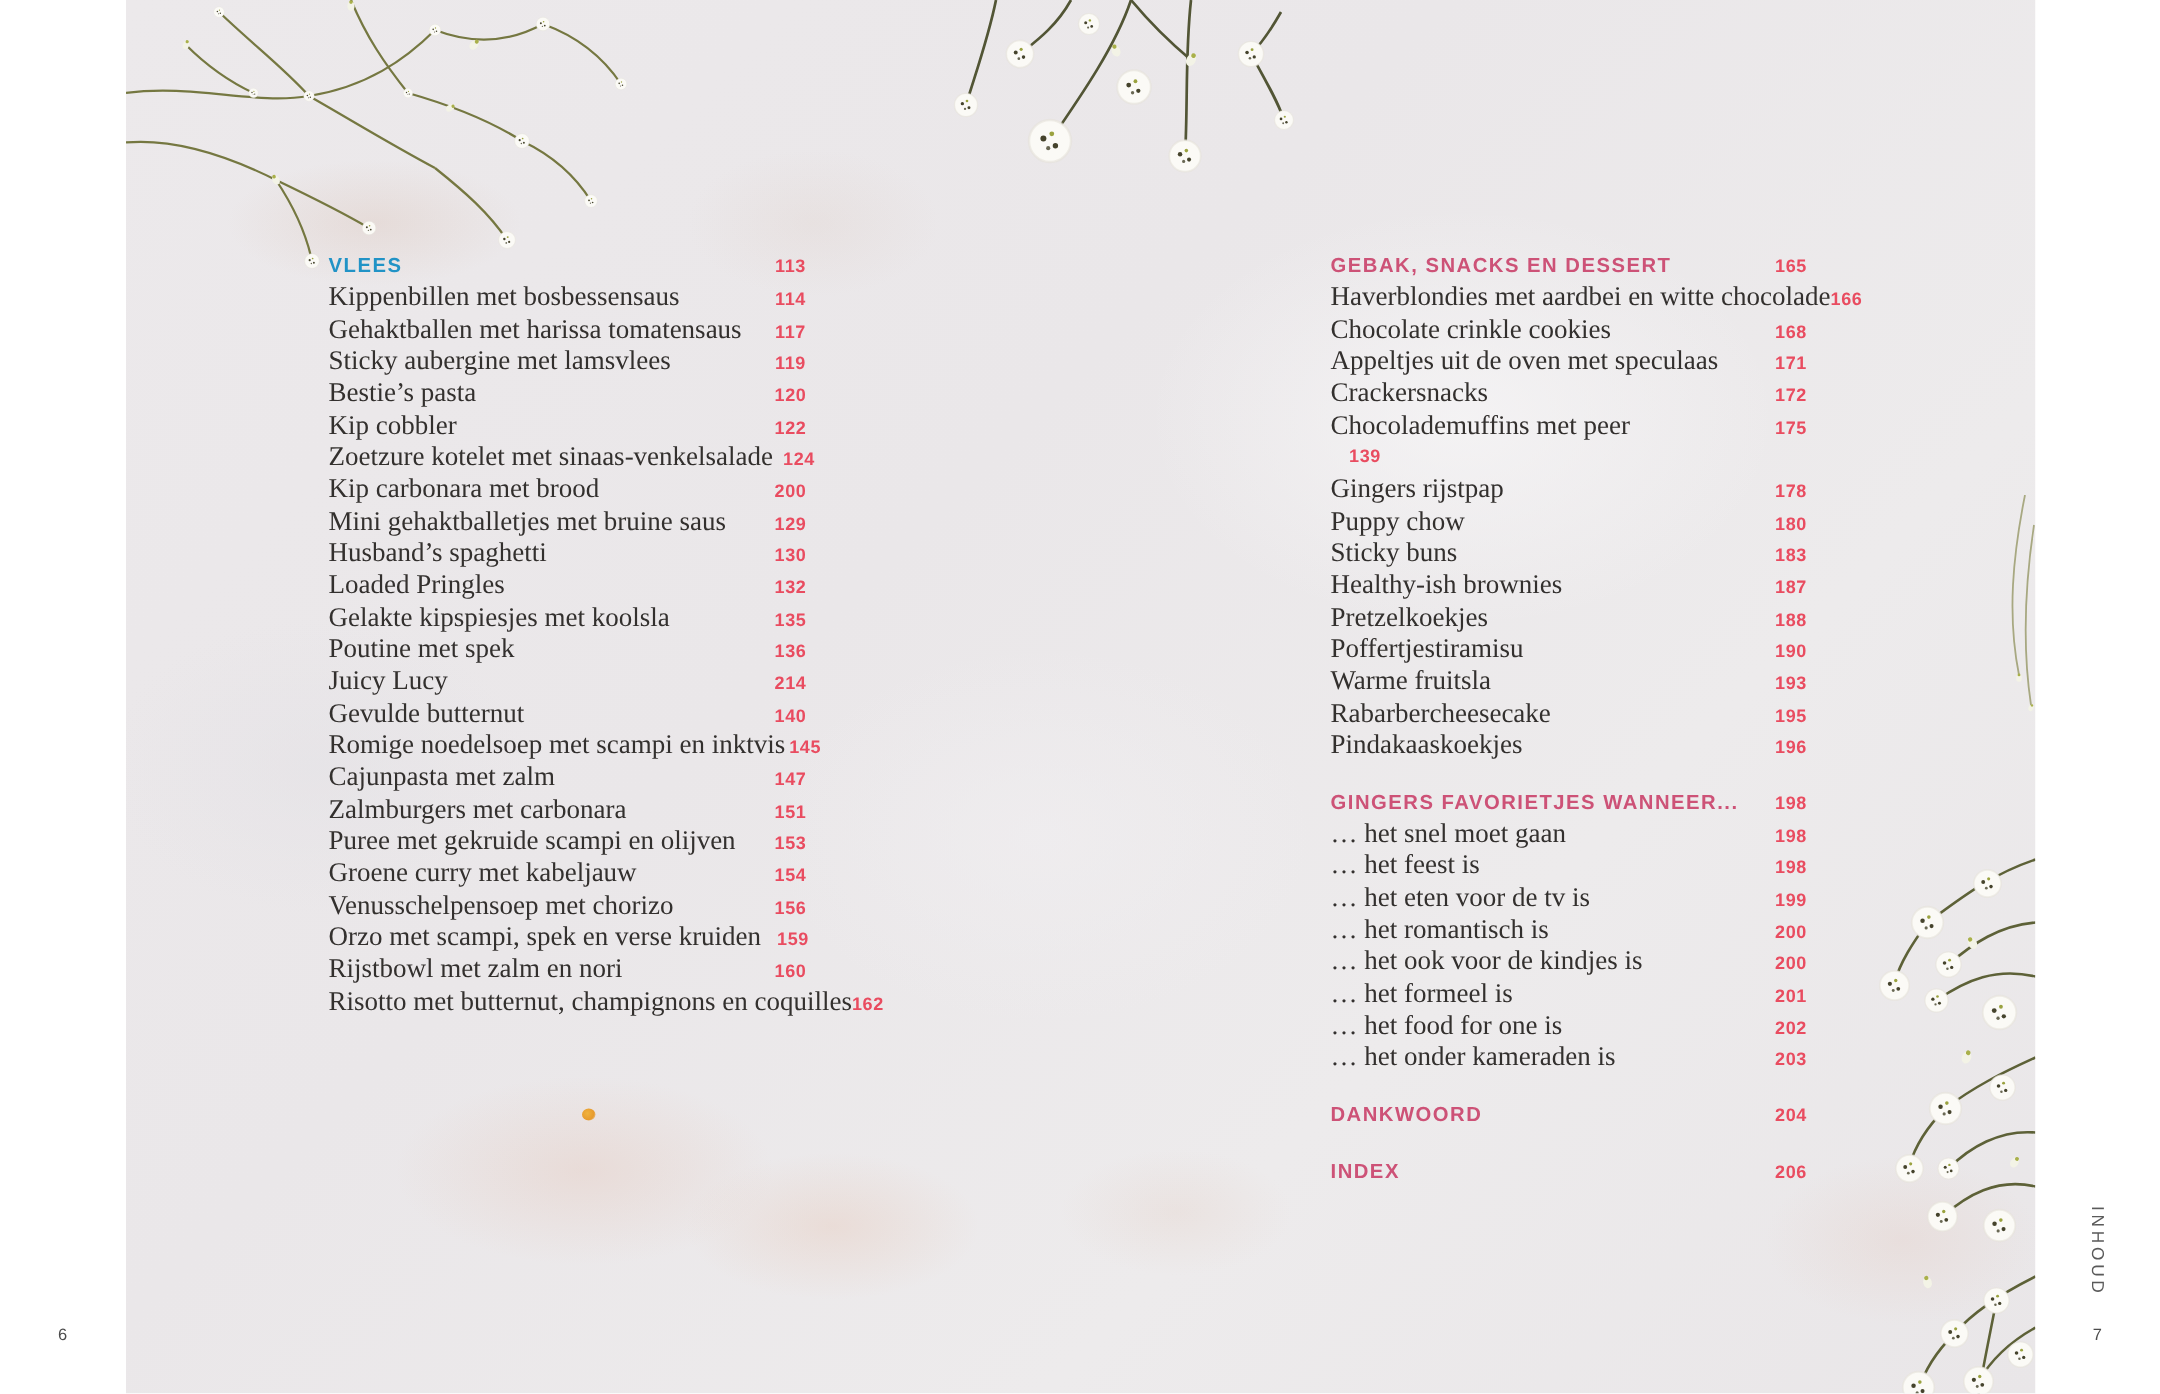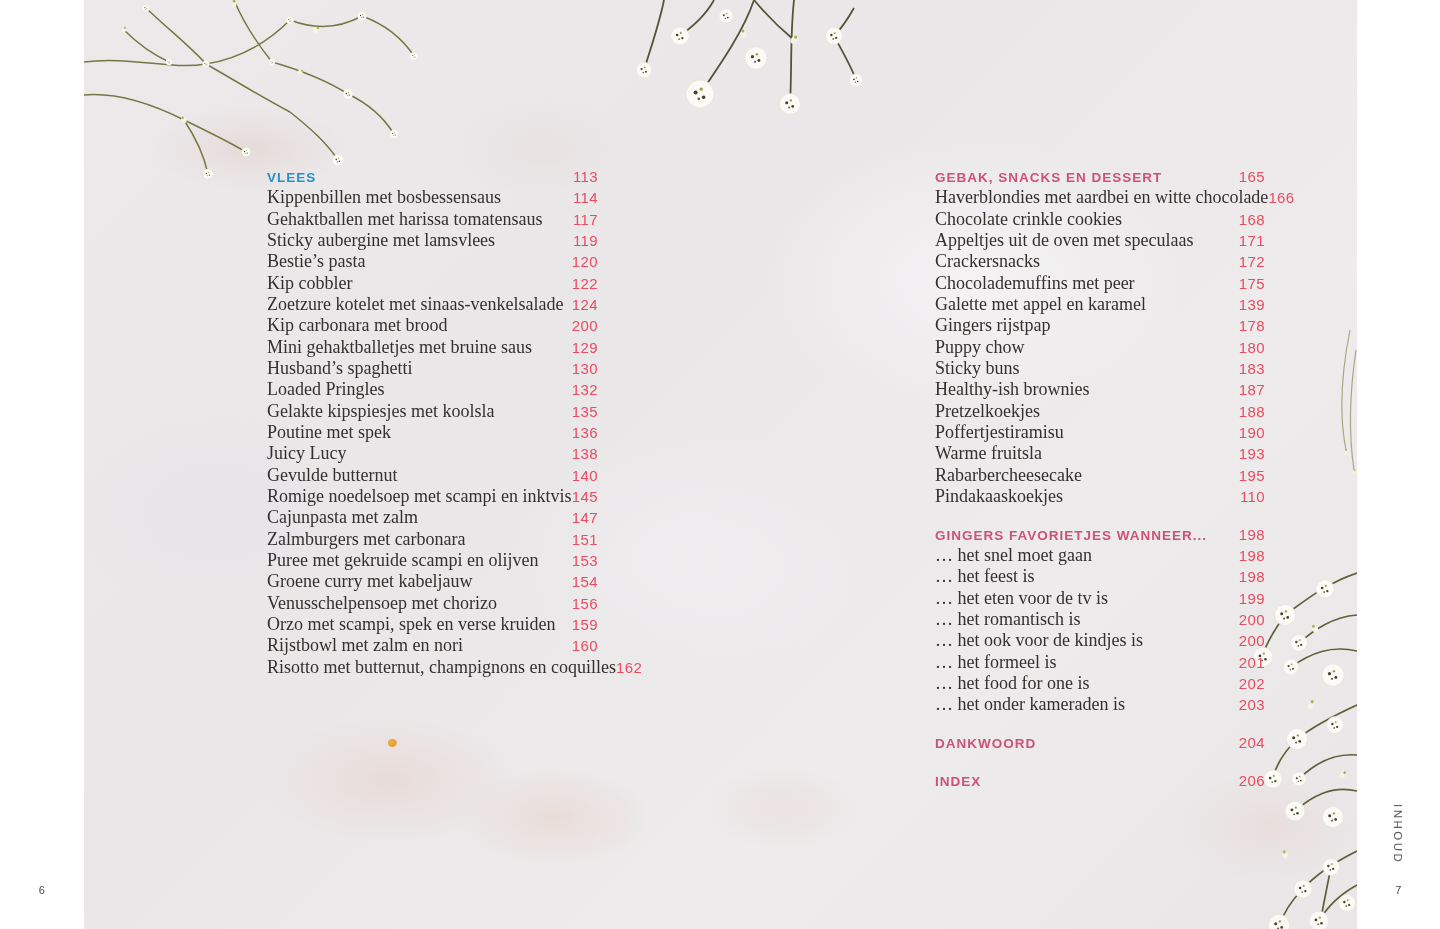--- a/index.html
+++ b/index.html
@@ -29,27 +29,27 @@
   .folio{
     position:absolute;bottom:33px;width:100%;text-align:center;
     font-size:11px;color:#4c4c4c;letter-spacing:.5px;
   }
   .spine{
     position:absolute;top:804px;left:50%;transform:translateX(-58%);
     writing-mode:vertical-rl;
     font-size:11.5px;letter-spacing:2.5px;color:#5a5a5a;
   }
   
-  .toc{position:absolute;top:166px;z-index:3;margin-left:48px;}
+  .toc{position:absolute;top:166px;z-index:3;}
   .toc-left{left:219px;width:331px;}
   .toc-right{left:887px;width:330px;}
   .row{display:flex;align-items:baseline;height:21.33px;line-height:21.33px;}
   .row .t{flex:1;white-space:nowrap;}
   .row .n{
-    width:46px;text-align:right;font-size:15px;font-weight:400;
+    width:46px;text-align:center;font-size:12px;font-weight:700;
     letter-spacing:.4px;
   }
   .row.item .t{
     font-family:"Liberation Serif",serif;font-size:18px;color:#33302e;
   }
   .row.header .t{
     font-size:13.5px;font-weight:700;letter-spacing:1px;
   }
   .row.header.gap{margin-top:16.5px;}
   
@@ -244,21 +244,21 @@
     <div class="row item">
       <span class="t">Gelakte kipspiesjes met koolsla</span>
       <span class="n" style="color: rgb(233, 76, 96);">135</span>
     </div>
     <div class="row item">
       <span class="t">Poutine met spek</span>
       <span class="n" style="color: rgb(233, 76, 96);">136</span>
     </div>
     <div class="row item">
       <span class="t">Juicy Lucy</span>
-      <span class="n" style="color: rgb(233, 76, 96);">138</span>
+      <span class="n" style="color: rgb(233, 76, 96);">214</span>
     </div>
     <div class="row item">
       <span class="t">Gevulde butternut</span>
       <span class="n" style="color: rgb(233, 76, 96);">140</span>
     </div>
     <div class="row item">
       <span class="t">Romige noedelsoep met scampi en inktvis</span>
       <span class="n" style="color: rgb(233, 76, 96);">145</span>
     </div>
     <div class="row item">
@@ -313,21 +313,20 @@
     </div>
     <div class="row item">
       <span class="t">Crackersnacks</span>
       <span class="n" style="color: rgb(233, 76, 96);">172</span>
     </div>
     <div class="row item">
       <span class="t">Chocolademuffins met peer</span>
       <span class="n" style="color: rgb(233, 76, 96);">175</span>
     </div>
     <div class="row item">
-      <span class="t">Galette met appel en karamel</span>
       <span class="n" style="color: rgb(233, 76, 96);">139</span>
     </div>
     <div class="row item">
       <span class="t">Gingers rijstpap</span>
       <span class="n" style="color: rgb(233, 76, 96);">178</span>
     </div>
     <div class="row item">
       <span class="t">Puppy chow</span>
       <span class="n" style="color: rgb(233, 76, 96);">180</span>
     </div>
@@ -350,21 +349,21 @@
     <div class="row item">
       <span class="t">Warme fruitsla</span>
       <span class="n" style="color: rgb(233, 76, 96);">193</span>
     </div>
     <div class="row item">
       <span class="t">Rabarbercheesecake</span>
       <span class="n" style="color: rgb(233, 76, 96);">195</span>
     </div>
     <div class="row item">
       <span class="t">Pindakaaskoekjes</span>
-      <span class="n" style="color: rgb(233, 76, 96);">110</span>
+      <span class="n" style="color: rgb(233, 76, 96);">196</span>
     </div>
     <div class="row header gap">
       <span class="t" style="color: rgb(205, 82, 119);">GINGERS FAVORIETJES WANNEER...</span>
       <span class="n" style="color: rgb(233, 76, 96);">198</span>
     </div>
     <div class="row item">
       <span class="t">… het snel moet gaan</span>
       <span class="n" style="color: rgb(233, 76, 96);">198</span>
     </div>
     <div class="row item">

